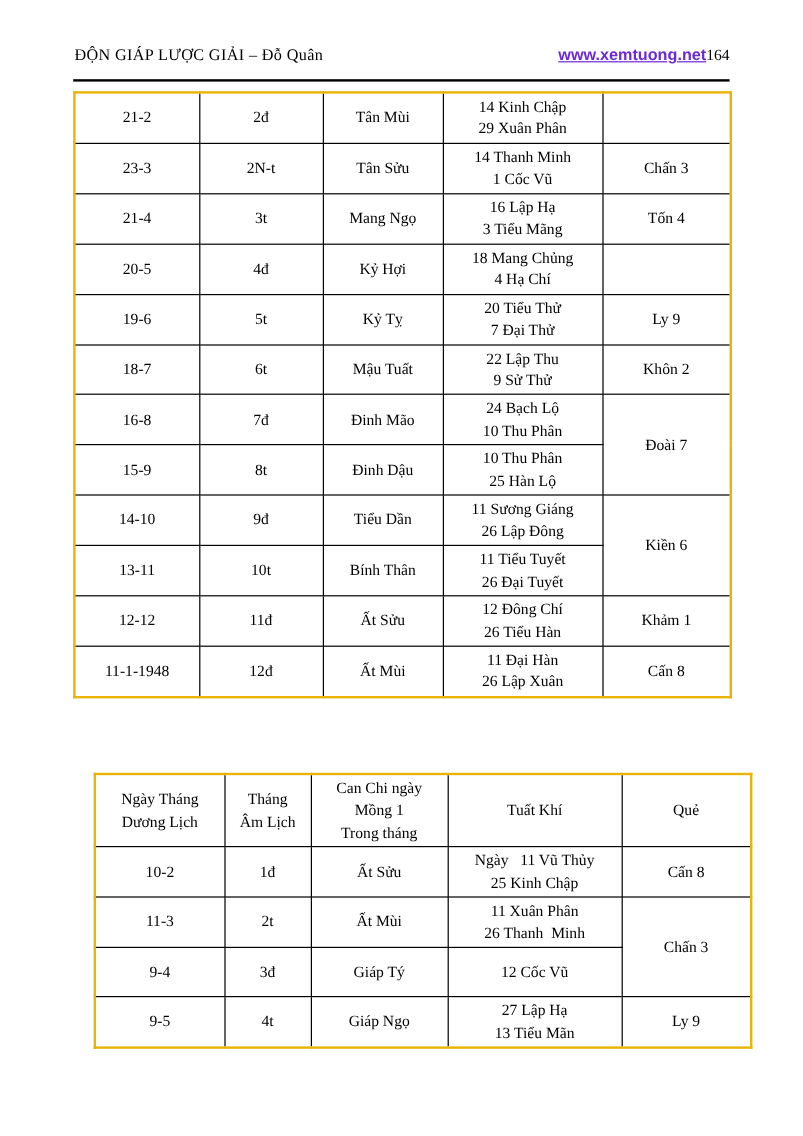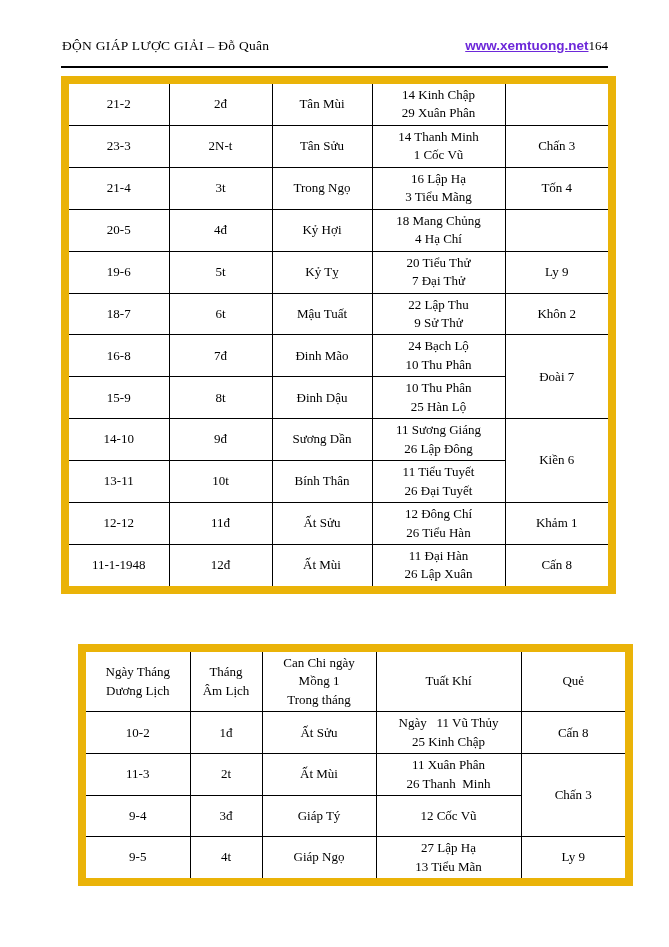--- a/index.html
+++ b/index.html
@@ -17,21 +17,21 @@
   .doc-title { font-size:13.5px; letter-spacing:0.3px; white-space:nowrap; }
   .header-right { display:flex; align-items:baseline; }
   .site-link {
     font-family:"Liberation Sans","DejaVu Sans",sans-serif;
     font-weight:bold; font-size:13.5px; color:#6d28d9;
     text-decoration:underline; cursor:pointer;
   }
   .page-num { font-size:13px; margin-left:0; }
   .header-rule { position:absolute; top:66px; left:61px; width:547px; border-top:2px solid #000; }
 
-  table { border-collapse:collapse; table-layout:fixed; position:absolute; background:#fff; border:8px solid #eab308; }
+  table { border-collapse:collapse; table-layout:fixed; position:absolute; background:#fff; border:2px solid #eab308; }
   td, th {
     border:1px solid #000; text-align:center; vertical-align:middle;
     font-size:13px; line-height:1.42; white-space:pre-line;
     font-weight:normal; padding:2px 3px; overflow:hidden;
   }
   .t1 { left:61px; top:76px; width:547px; }
   .t1 tr { height:41px; }
   .t2 { left:78px; top:644px; width:547px; }
   .t2 thead tr { height:58px; }
   .t2 tbody tr { height:41px; }
@@ -77,21 +77,21 @@
         <td>23-3</td>
         <td>2N-t</td>
         <td>Tân Sửu</td>
         <td>14 Thanh Minh
 1 Cốc Vũ</td>
         <td>Chấn 3</td>
       </tr>
       <tr>
         <td>21-4</td>
         <td>3t</td>
-        <td>Trong Ngọ</td>
+        <td>Mang Ngọ</td>
         <td>16 Lập Hạ
 3 Tiểu Mãng</td>
         <td>Tốn 4</td>
       </tr>
       <tr>
         <td>20-5</td>
         <td>4đ</td>
         <td>Kỷ Hợi</td>
         <td>18 Mang Chủng
 4 Hạ Chí</td>
@@ -124,21 +124,21 @@
       <tr>
         <td>15-9</td>
         <td>8t</td>
         <td>Đinh Dậu</td>
         <td>10 Thu Phân
 25 Hàn Lộ</td>
       </tr>
       <tr>
         <td>14-10</td>
         <td>9đ</td>
-        <td>Sương Dần</td>
+        <td>Tiểu Dần</td>
         <td>11 Sương Giáng
 26 Lập Đông</td>
         <td rowspan="2">Kiền 6</td>
       </tr>
       <tr>
         <td>13-11</td>
         <td>10t</td>
         <td>Bính Thân</td>
         <td>11 Tiểu Tuyết
 26 Đại Tuyết</td>

